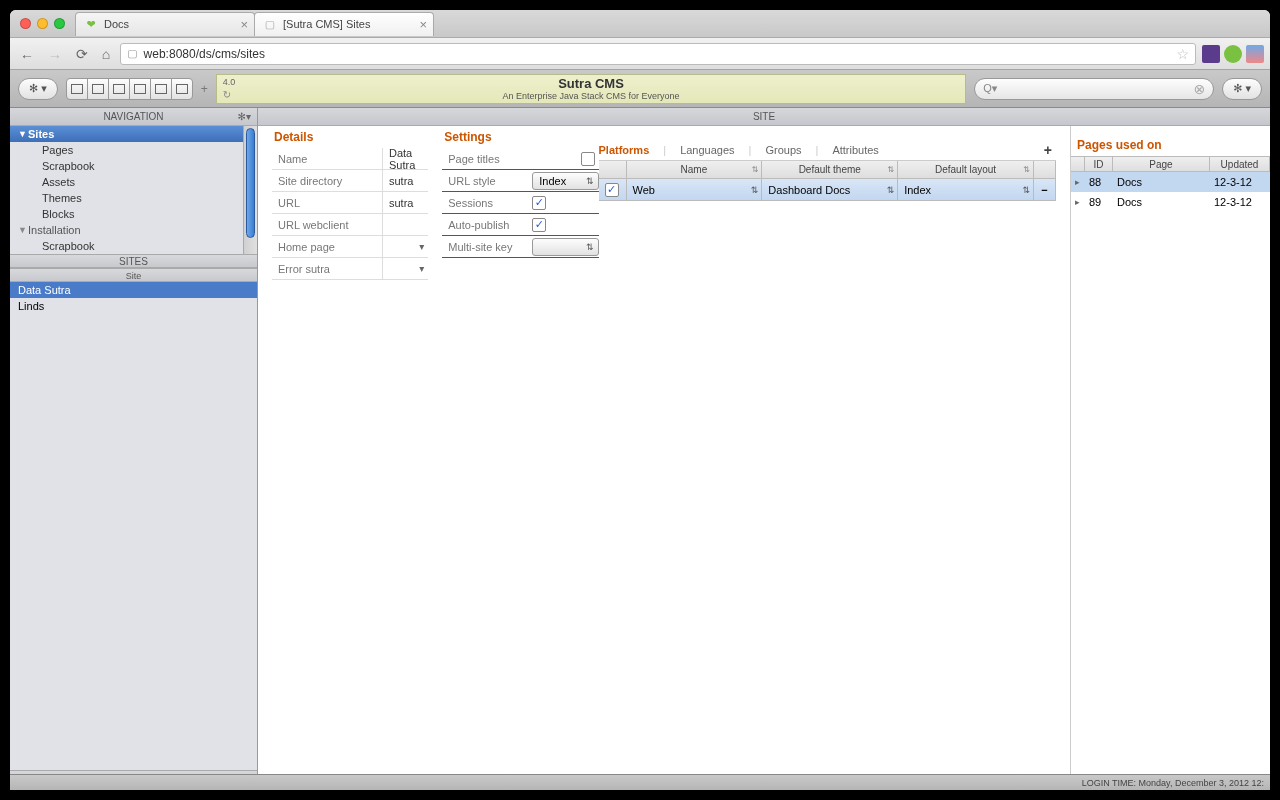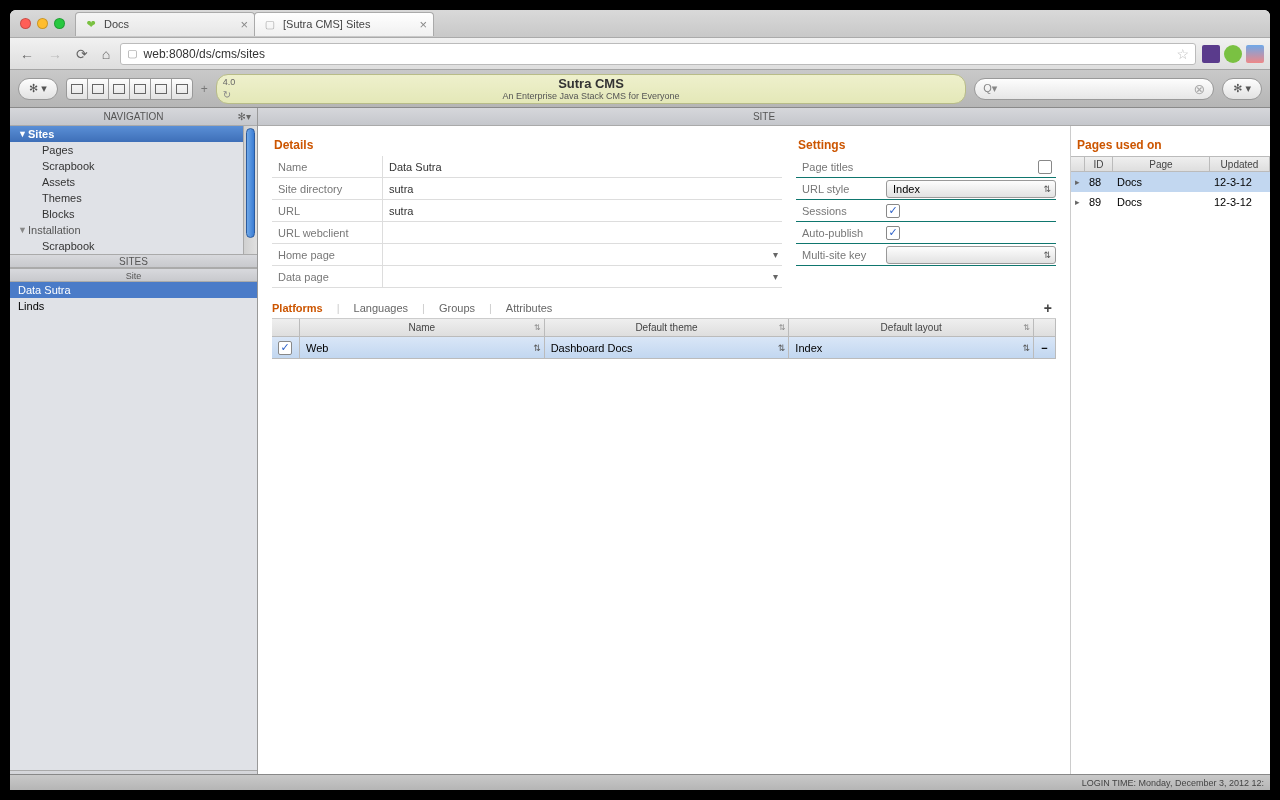--- a/index.html
+++ b/index.html
@@ -21,21 +21,21 @@
 .ext-icons { display: flex; gap: 4px; }
 .ext-icon { width: 18px; height: 18px; border-radius: 2px; }
 .app-shell { background: linear-gradient(#bfbfbf,#b2b2b2); height: 720px; display: flex; flex-direction: column; }
 .app-toolbar { height: 38px; background: linear-gradient(#c9c9c9,#b5b5b5); border-bottom: 1px solid #8a8a8a; display: flex; align-items: center; padding: 0 8px; gap: 8px; }
 .pill-btn { background: linear-gradient(#fdfdfd,#e2e2e2); border: 1px solid #999; border-radius: 12px; height: 22px; padding: 0 10px; display: flex; align-items: center; font-size: 11px; color: #555; }
 .layout-btns { display: flex; }
 .layout-btn { width: 22px; height: 22px; background: linear-gradient(#fdfdfd,#e2e2e2); border: 1px solid #999; display: flex; align-items: center; justify-content: center; margin-left: -1px; }
 .layout-btn:first-child { border-radius: 4px 0 0 4px; margin-left: 0; }
 .layout-btn:last-child { border-radius: 0 4px 4px 0; }
 .layout-icon { width: 12px; height: 10px; border: 1px solid #666; position: relative; }
-.center-banner { flex: 1; background: linear-gradient(#eef0cc,#e4e8b8); border: 1px solid #b8bc88; border-radius: 12px; height: 30px; display: flex; flex-direction: column; align-items: center; justify-content: center; position: relative; }
+.center-banner { flex: 1; background: linear-gradient(#eef0cc,#e4e8b8); border: 1px solid #b8bc88; border-radius: 0; height: 30px; display: flex; flex-direction: column; align-items: center; justify-content: center; position: relative; }
 .banner-version { position: absolute; left: 6px; top: 2px; font-size: 9px; color: #666; }
 .banner-reload { position: absolute; left: 6px; top: 14px; font-size: 10px; color: #888; }
 .banner-title { font-size: 13px; font-weight: bold; color: #333; }
 .banner-sub { font-size: 9px; color: #555; }
 .search-pill { background: linear-gradient(#fdfdfd,#e6e6e6); border: 1px solid #999; border-radius: 12px; height: 22px; width: 240px; display: flex; align-items: center; padding: 0 8px; color: #888; }
 .search-clear { margin-left: auto; color: #aaa; font-size: 14px; }
 .app-body { flex: 1; display: flex; background: #e8e9ec; overflow: hidden; }
 .sidebar { width: 248px; background: #e0e2e7; border-right: 1px solid #999; display: flex; flex-direction: column; }
 .sidebar-header { background: linear-gradient(#d6d7db,#c5c7cc); height: 18px; display: flex; align-items: center; justify-content: center; border-bottom: 1px solid #aaa; font-size: 10px; color: #555; position: relative; }
 .sidebar-header .gear { position: absolute; right: 6px; color: #666; }
@@ -48,21 +48,21 @@
 .tree-chevron { display: inline-block; width: 10px; font-size: 9px; }
 .tree-sub { padding-left: 32px; }
 .section-divider { background: linear-gradient(#d8d9dd,#c8c9cd); text-align: center; font-size: 10px; color: #555; border-top: 1px solid #aaa; border-bottom: 1px solid #aaa; height: 14px; line-height: 14px; }
 .site-list { flex: 1; }
 .site-row { padding: 2px 8px; font-size: 11px; }
 .site-row.selected { background: #4a7bc8; color: #fff; }
 .sidebar-footer { height: 20px; background: linear-gradient(#d6d7db,#c5c7cc); border-top: 1px solid #aaa; display: flex; align-items: center; padding: 0 6px; gap: 8px; color: #555; }
 .main-area { flex: 1; display: flex; flex-direction: column; background: #fff; }
 .main-header { background: linear-gradient(#d6d7db,#c5c7cc); height: 18px; text-align: center; font-size: 10px; color: #555; border-bottom: 1px solid #aaa; line-height: 18px; }
 .main-content { flex: 1; display: flex; overflow: hidden; }
-.details-col { flex: 1; padding: 12px 14px; display: flex; flex-direction: column; }
+.details-col { flex: 1; padding: 4px 14px; display: flex; }
 .right-col { width: 200px; border-left: 1px solid #ccc; padding: 12px 0 0 0; }
 .section-title { color: #cc5500; font-weight: bold; font-size: 12px; margin-bottom: 4px; padding-left: 2px; }
 .form-two-col { display: flex; gap: 14px; }
 .form-col { flex: 1; }
 .form-row { display: flex; border-bottom: 1px solid #ddd; height: 22px; align-items: center; }
 .form-label { width: 110px; color: #777; font-size: 11px; padding-left: 6px; }
 .form-value { flex: 1; font-size: 11px; color: #333; border-left: 1px solid #ddd; padding-left: 6px; height: 100%; display: flex; align-items: center; position: relative; }
 .form-select-arrow { position: absolute; right: 4px; color: #666; font-size: 10px; }
 .form-checkbox { width: 14px; height: 14px; border: 1px solid #888; border-radius: 2px; background: #fff; display: inline-flex; align-items: center; justify-content: center; color: #2a5fc8; font-size: 11px; }
 .settings-col .form-row .form-value { border-left: none; }
@@ -228,21 +228,21 @@
                   <div class="form-label">URL webclient</div>
                   <div class="form-value"></div>
                 </div>
                 <div class="form-row">
                   <div class="form-label">Home page</div>
                   <div class="form-value">
                       <span class="form-select-arrow">▾</span>
                     </div>
                 </div>
                 <div class="form-row">
-                  <div class="form-label">Data page</div>
+                  <div class="form-label">Error sutra</div>
                   <div class="form-value">
                       <span class="form-select-arrow">▾</span>
                     </div>
                 </div>
               </div>
 
               <div class="form-col settings-col" style="max-width:260px">
                 <div class="section-title">Settings</div>
                 <div class="form-row">
                   <div class="form-label" style="width:90px">Page titles</div>

